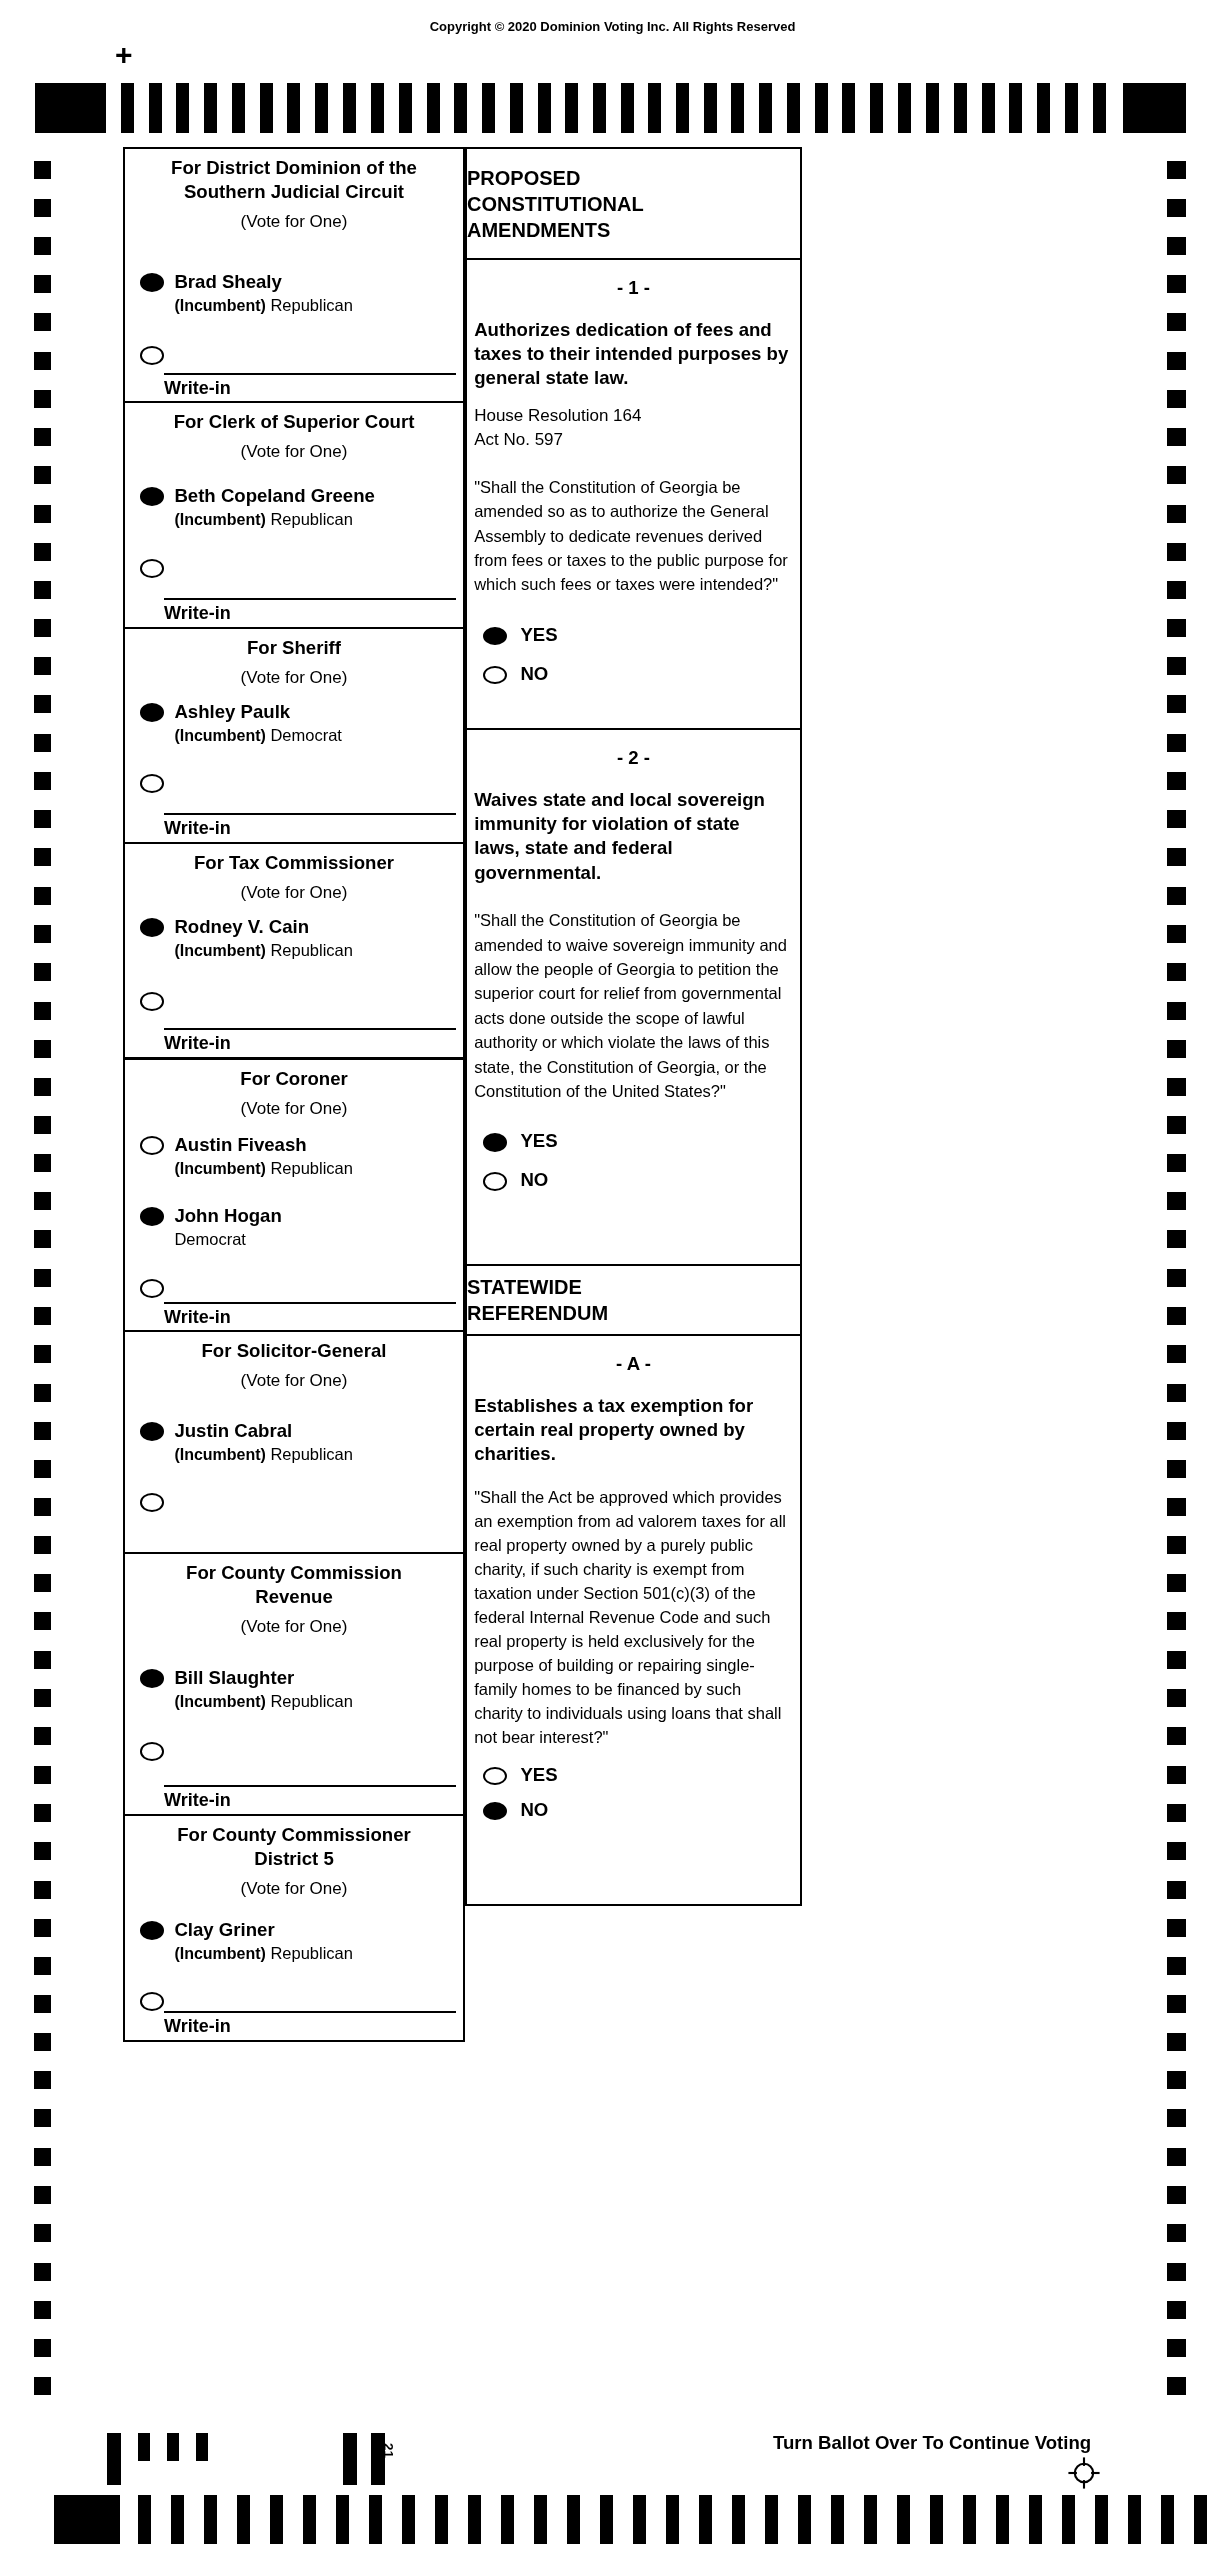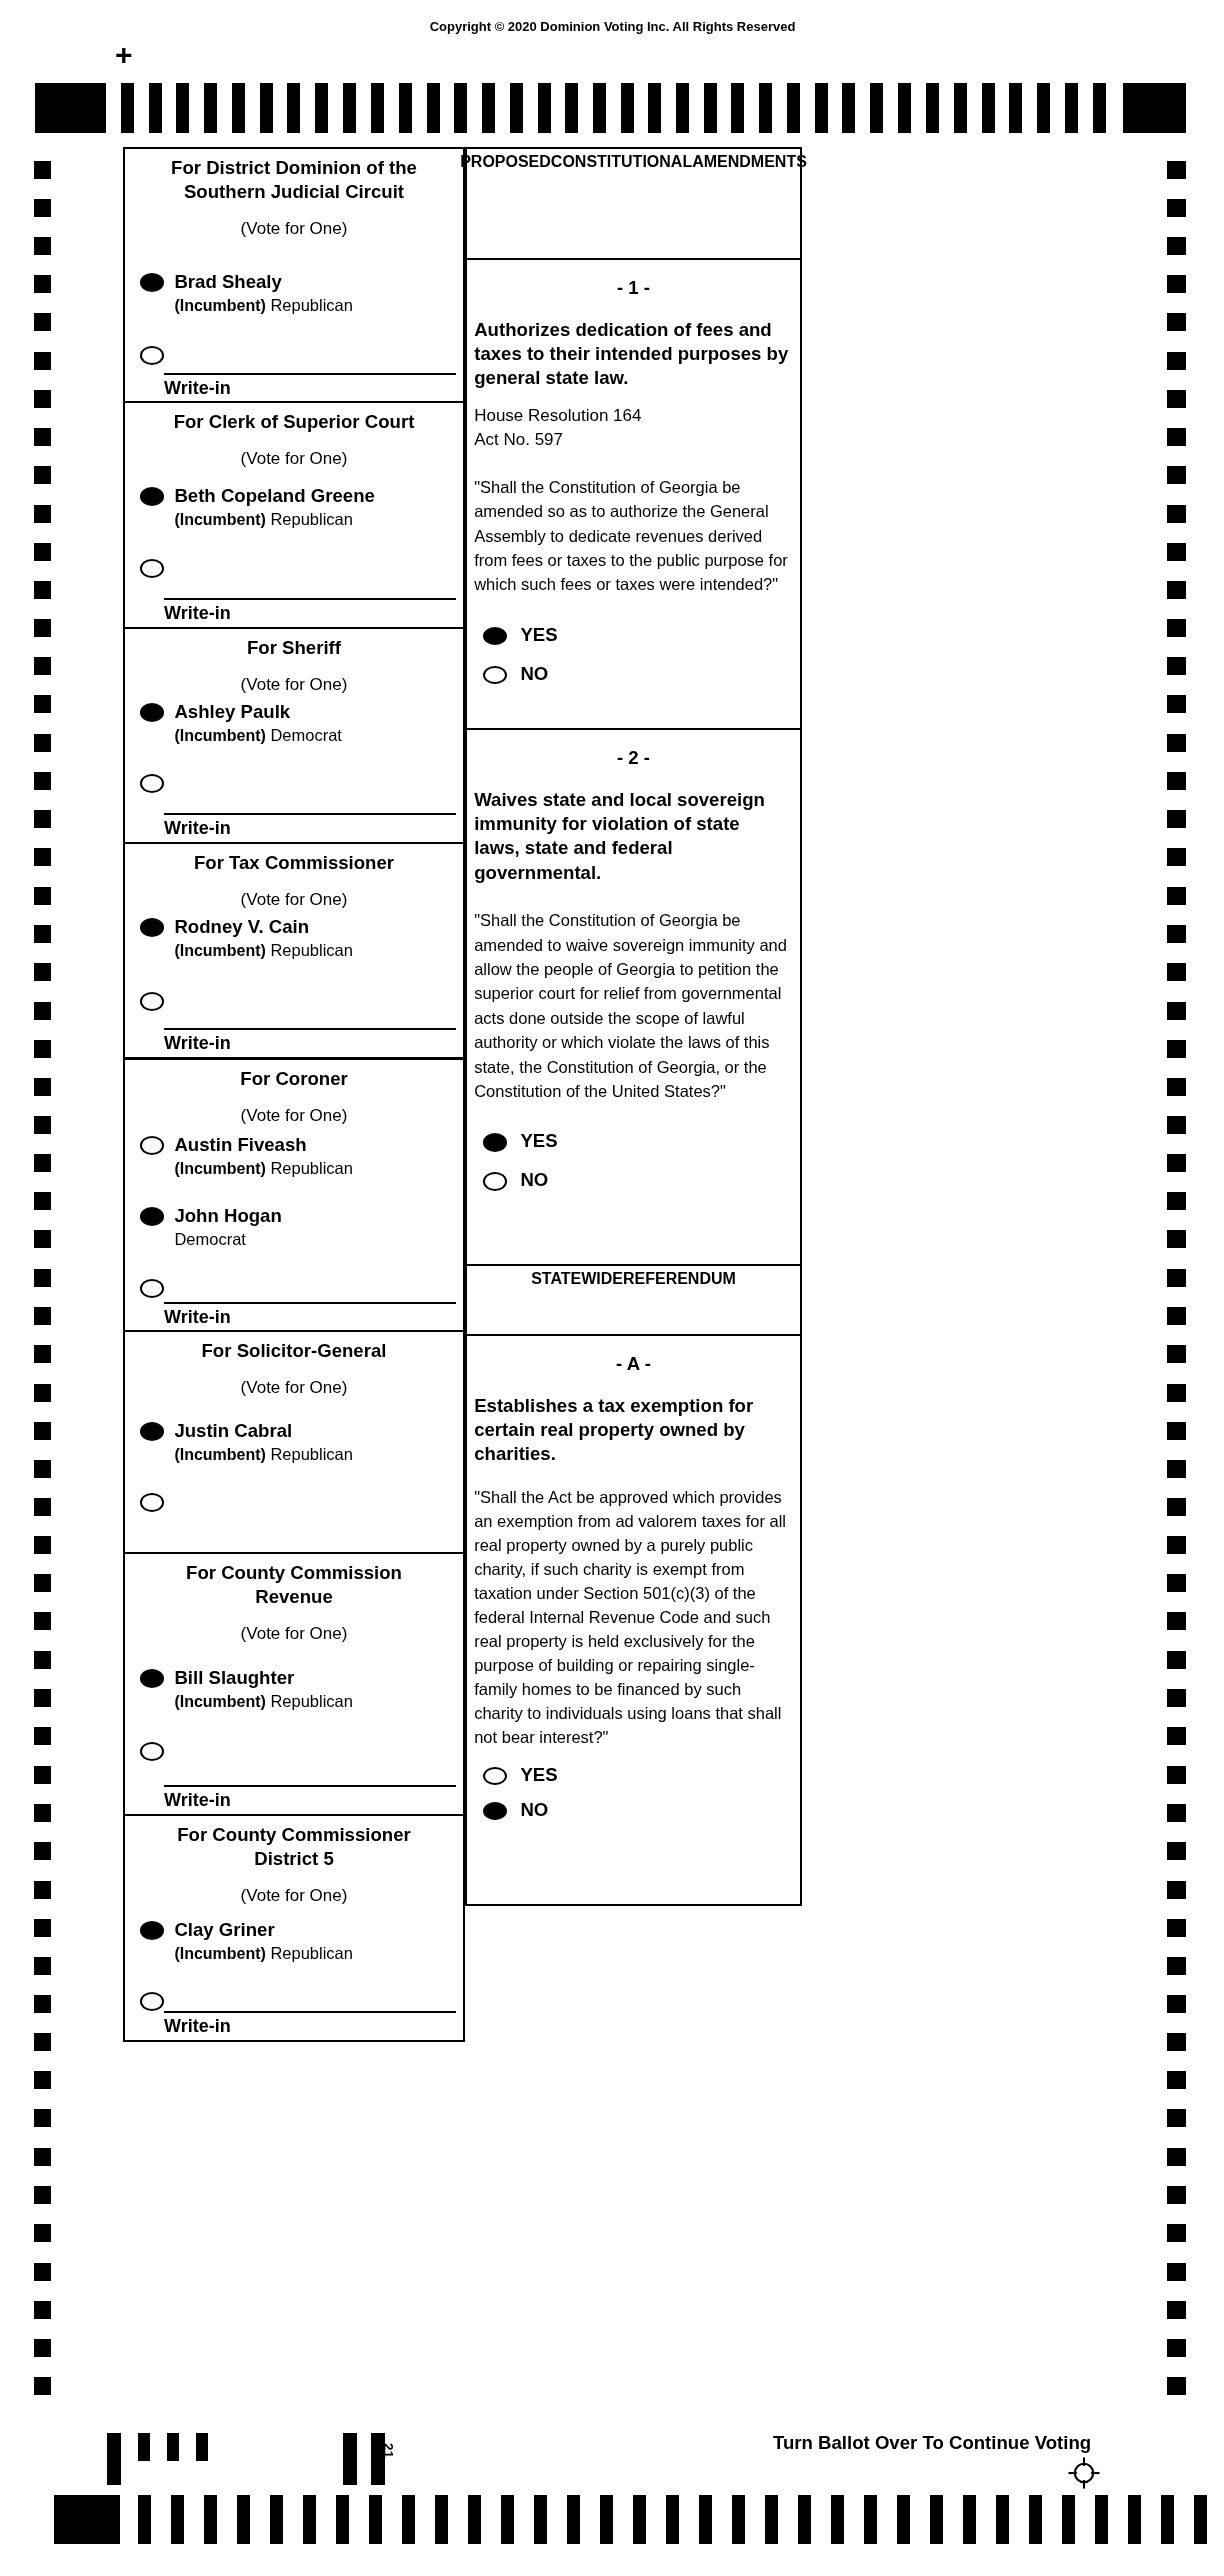--- a/index.html
+++ b/index.html
@@ -10,38 +10,38 @@
   .mark{position:absolute;background:#000;}
   .copyright{position:absolute;top:18.6px;left:0;width:100%;text-align:center;
     font-size:13px;font-weight:bold;}
   .plus{position:absolute;left:115px;top:40px;font-size:30px;font-weight:bold;line-height:30px;}
 
   
   .contest{position:absolute;left:123px;width:342px;border:2.2px solid #000;
     box-sizing:border-box;background:#fff;}
   .c-title{position:absolute;top:7.2px;left:2.9px;right:2.9px;text-align:center;
     font-weight:bold;font-size:18.6px;line-height:24px;}
-  .c-votefor{font-weight:normal;font-size:17px;line-height:21.5px;margin-top:14px;}
+  .c-votefor{font-weight:normal;font-size:17px;line-height:21.5px;margin-top:7px;}
   .cand{position:absolute;left:15px;display:flex;align-items:flex-start;}
   .bubble{width:24.4px;height:18.6px;border:2.2px solid #000;border-radius:50%;
     box-sizing:border-box;background:#fff;flex:none;margin-top:2.2px;}
   .bubble.filled{background:#000;}
   .cand-info{margin-left:10px;}
   .cand-name{font-weight:bold;font-size:18.6px;line-height:21.5px;}
   .cand-sub{font-size:16px;margin-top:3.6px;}
   .cand-sub .inc{font-weight:bold;}
   .cand-sub .party{font-size:16.5px;font-weight:normal;}
   .writein{position:absolute;left:39px;right:7.2px;bottom:2.9px;border-top:2.2px solid #000;
     padding-top:2.9px;font-weight:bold;font-size:18px;}
 
   
   .rbox{position:absolute;left:465px;width:337px;border:2.2px solid #000;
     box-sizing:border-box;background:#fff;}
-  .rheader{display:flex;flex-direction:row;justify-content:center;text-align:left;
-    font-weight:bold;font-size:16px;line-height:26px;}
+  .rheader{display:flex;flex-direction:column;justify-content:center;text-align:left;
+    font-weight:bold;font-size:20px;line-height:26px;}
   .m-num{text-align:center;font-weight:bold;font-size:18.6px;margin-top:17px;}
   .m-summary{font-weight:bold;font-size:18.6px;line-height:24.4px;margin:18.6px 10px 0 7.2px;}
   .m-refs{font-size:17px;line-height:24px;margin:13px 8.6px 0 7.2px;}
   .m-question{font-size:16.5px;line-height:24.4px;margin:23px 7.2px 0 7.2px;}
   .m-choice{display:flex;align-items:center;margin-left:16px;}
   .m-choice .choice-label{font-weight:bold;font-size:18.6px;margin-left:13px;}
   .m-choice.yes{margin-top:27px;}
   .m-choice.no{margin-top:17px;}
   .m-a .m-question{margin-top:18.6px;line-height:24px;}
   .m-a .m-choice.yes{margin-top:14.3px;}

